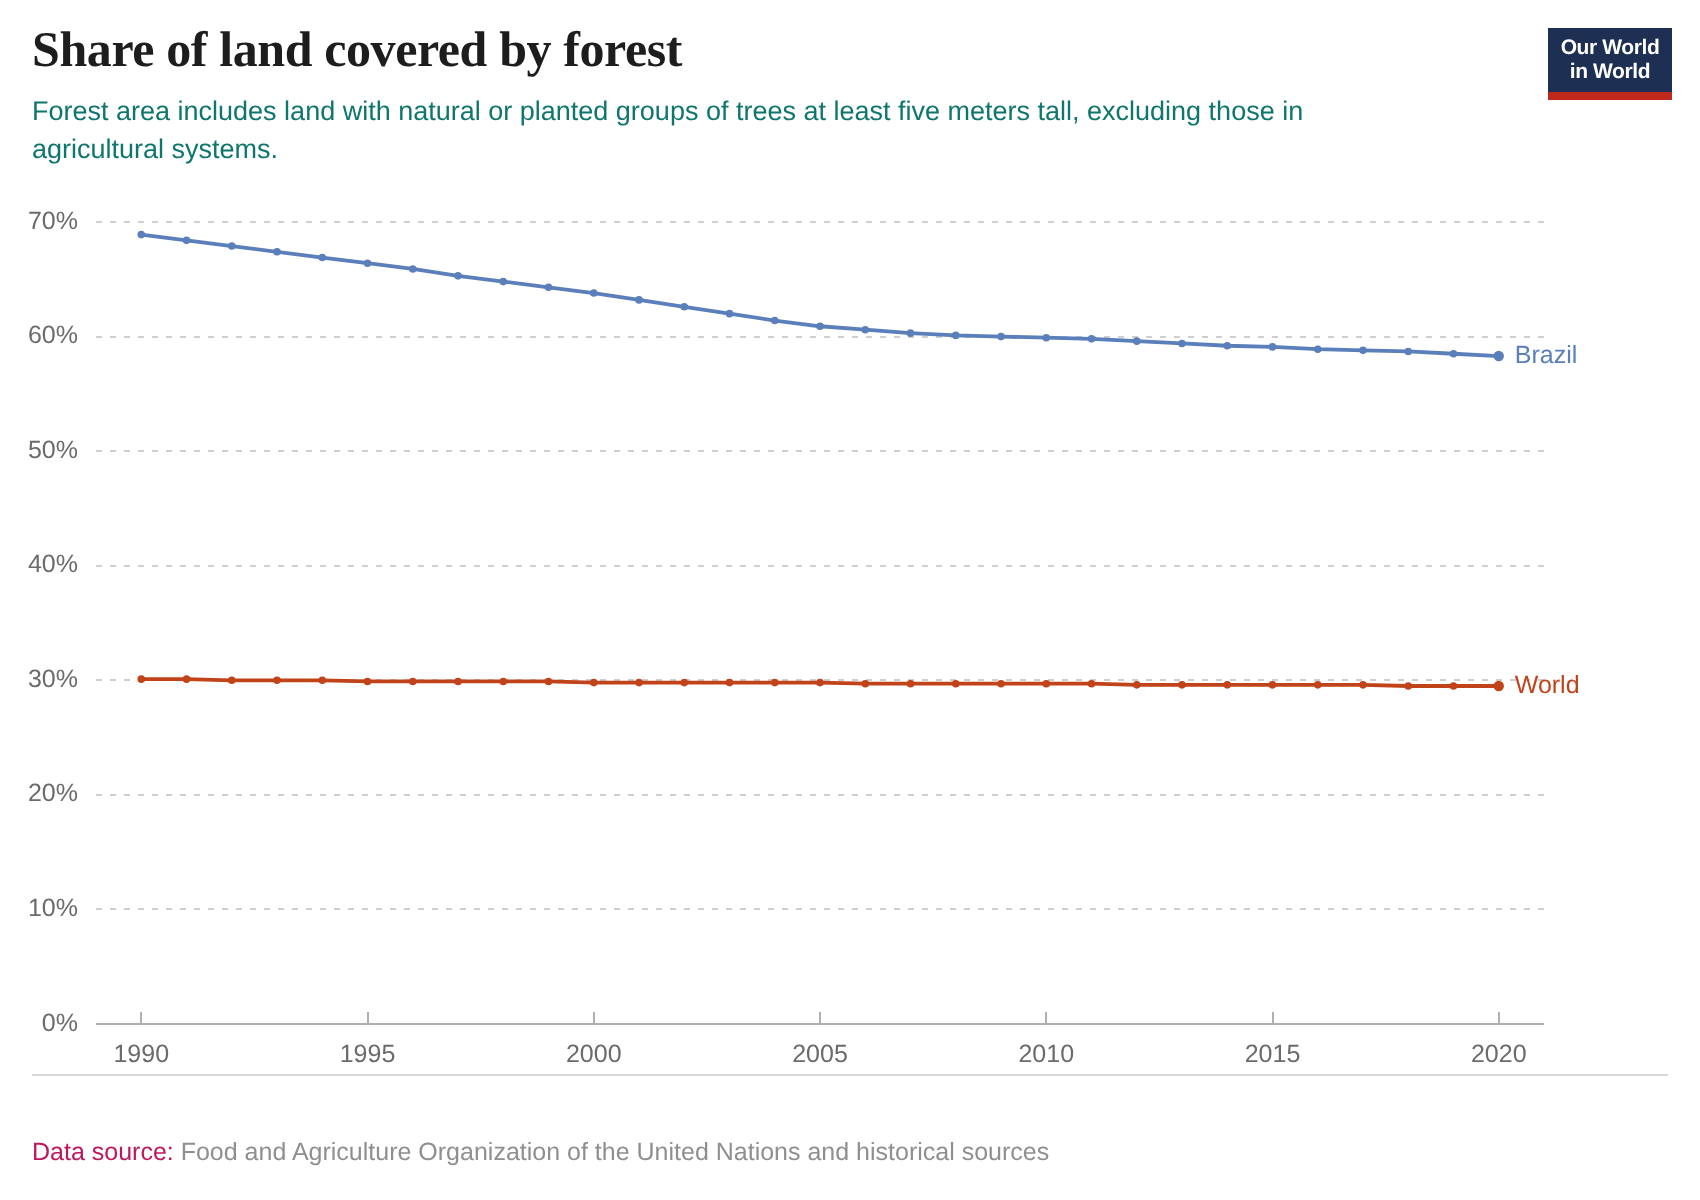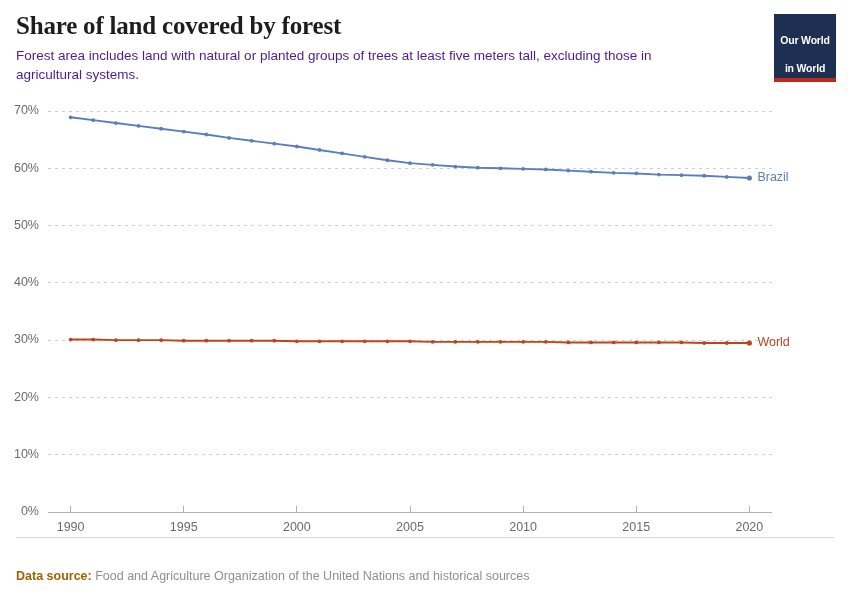--- a/index.html
+++ b/index.html
@@ -29,21 +29,21 @@
     font-weight: 700;
     color: #1d1d1d;
     letter-spacing: -0.2px;
     margin: 0 0 6px 0;
     line-height: 1.12;
   }
   .chart-subtitle {
     font-family: "Liberation Sans", sans-serif;
     font-size: 13.5px;
     font-weight: 400;
-    color: #4c1d95;
+    color: #0f766e;
     line-height: 1.42;
     margin: 0;
     max-width: 700px;
   }
 
   
   .owid-logo {
     position: absolute;
     right: 14px; top: 14px;
     width: 62px;
@@ -53,21 +53,20 @@
     text-align: center;
   }
   .owid-logo .l1, .owid-logo .l2 {
     display: block;
     color: #ffffff;
     font-family: "Liberation Sans", sans-serif;
     font-size: 10.5px;
     font-weight: 700;
     line-height: 1.18;
     letter-spacing: -0.2px;
-    margin-top: 16px;
   }
 
   
   .chart-wrap {
     position: absolute;
     left: 0; top: 95px;
     width: 850px; height: 440px;
   }
   svg.plot { display: block; }
 
@@ -124,21 +123,21 @@
     width: 818px; height: 1px;
     background: #d8d8d8;
   }
   .footer-line1, .footer-line2 {
     font-family: "Liberation Sans", sans-serif;
     font-size: 12.5px;
     color: #8f8f8f;
     line-height: 1.55;
     margin: 0;
   }
-  .footer-line1 .lbl { font-weight: 700; color: #a16207; }
+  .footer-line1 .lbl { font-weight: 400; color: #be185d; }
 </style>
 </head>
 <body>
 
 <div id="page">
 
   <div class="header">
     <h1 class="chart-title">Share of land covered by forest</h1>
     <p class="chart-subtitle">Forest area includes land with natural or planted groups of trees at least five meters tall, excluding those in agricultural systems.</p>
   </div>

